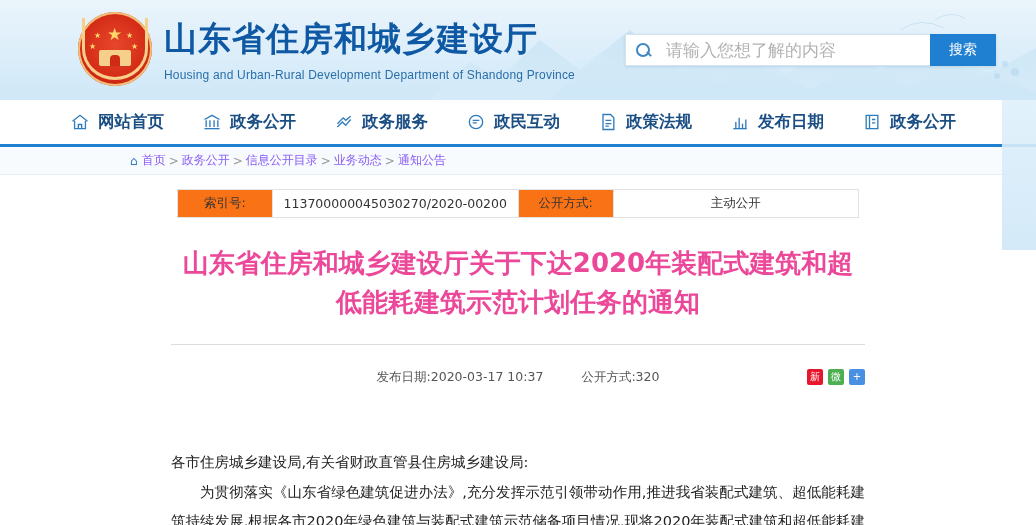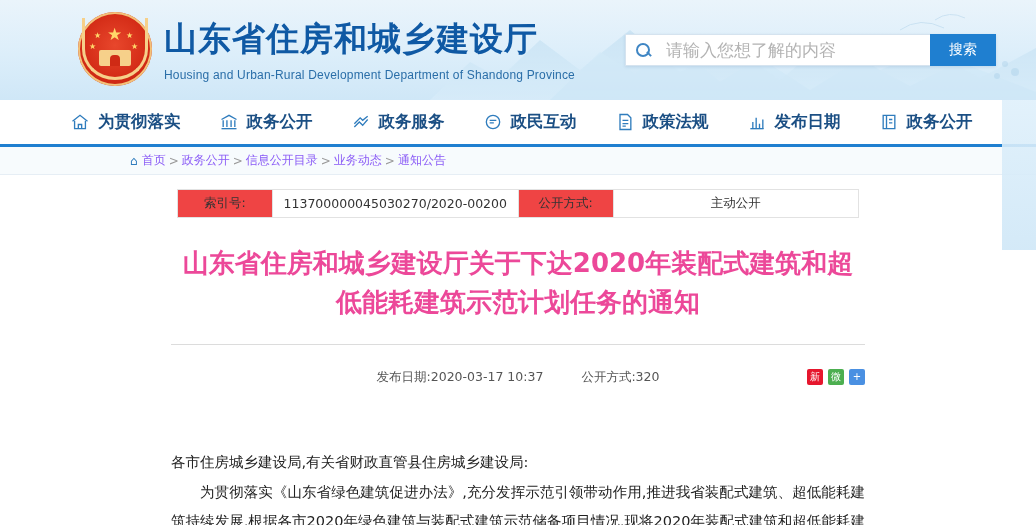--- a/index.html
+++ b/index.html
@@ -127,21 +127,21 @@
   
   .content { padding: 14px 0 0 0; }
   .meta-table {
     width: 682px; margin: 0 auto; border-collapse: collapse;
     font-size: 12.5px; color: #333;
     font-family: "DejaVu Sans", "Liberation Sans", sans-serif;
   }
   .meta-table td {
     border: 1px solid #e2e2e2; height: 28px; text-align: center; padding: 2px 6px;
   }
-  .meta-table td.k { background: #ef4444; width: 95px; font-weight: normal; color: #333;}
+  .meta-table td.k { background: #f97316; width: 95px; font-weight: normal; color: #333;}
   .meta-table td.v { width: 246px; }
 
   .doc-title {
     width: 694px; margin: 26px auto 0; text-align: center;
     font-size: 26px; font-weight: bold; color: #ec4899; line-height: 1.5;
     font-family: "DejaVu Sans", "Liberation Sans", sans-serif;
   }
   .title-rule { width: 694px; margin: 22px auto 0; border-top: 1px solid #dcdcdc; }
 
   .doc-sub {
@@ -230,21 +230,21 @@
 
   <div class="nav">
     <div class="nav-item">
       <span class="nav-ico">
         <svg width="20" height="20" viewBox="0 0 24 24" fill="none" stroke="#2f7cbd" stroke-width="1.6">
             <path d="M3 11 L12 4 L21 11"></path>
             <path d="M5.5 10.5 V20 H18.5 V10.5"></path>
             <path d="M10 20 V15 H14 V20"></path>
           </svg>
       </span>
-      <span class="nav-label">为贯彻落实</span>
+      <span class="nav-label">网站首页</span>
     </div>
     <div class="nav-item">
       <span class="nav-ico">
         <svg width="20" height="20" viewBox="0 0 24 24" fill="none" stroke="#2f7cbd" stroke-width="1.6">
             <path d="M3 9 L12 4 L21 9"></path>
             <path d="M5 10 V18 M9.5 10 V18 M14.5 10 V18 M19 10 V18"></path>
             <path d="M3 20 H21"></path>
           </svg>
       </span>
       <span class="nav-label">政务公开</span>

